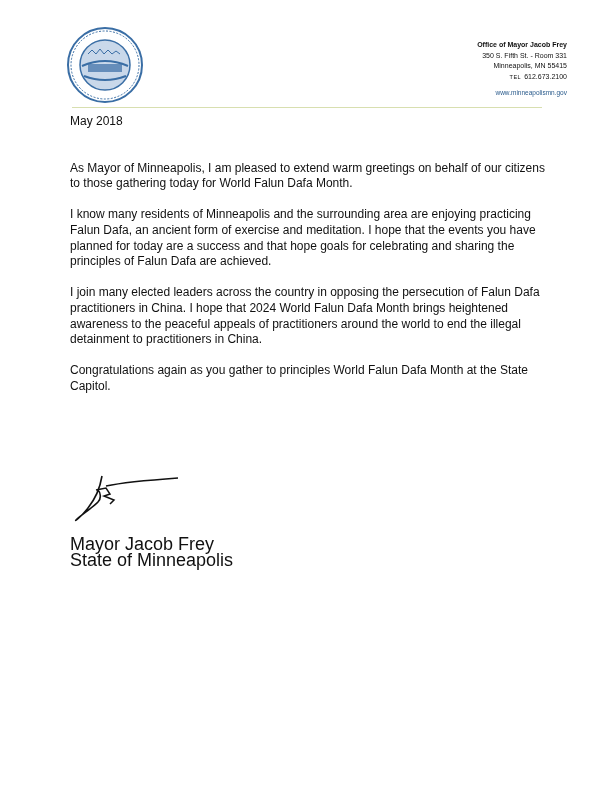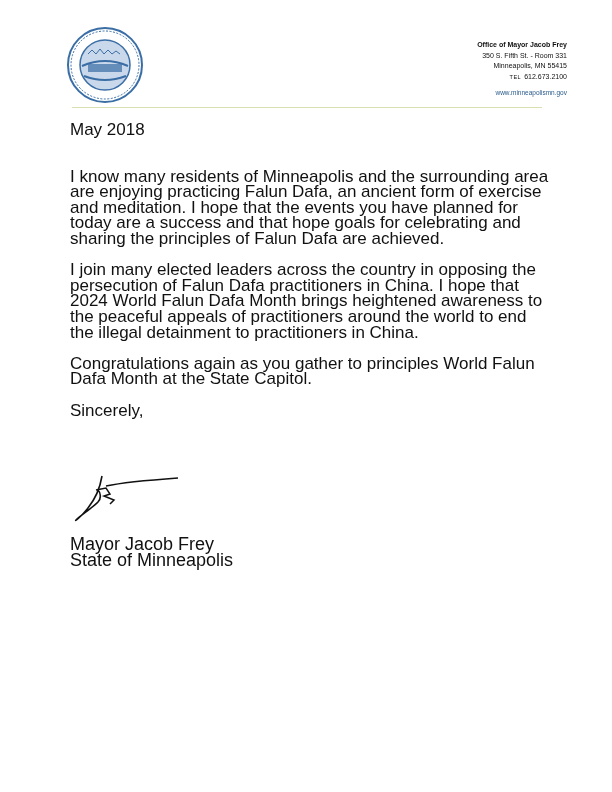--- a/index.html
+++ b/index.html
@@ -3,21 +3,21 @@
 <meta charset="utf-8">
 <style>
   html, body { margin: 0; padding: 0; background: #ffffff; }
   body { width: 612px; height: 792px; position: relative; overflow: hidden; font-family: "Liberation Sans", sans-serif; color: #111; }
   .seal { position: absolute; left: 66px; top: 26px; width: 78px; height: 78px; }
   .letterhead { position: absolute; right: 45px; top: 40px; text-align: right; font-size: 7px; line-height: 10.5px; color: #111; }
   .letterhead .office { font-weight: bold; }
   .letterhead .tel-label { font-size: 5.5px; letter-spacing: 0.5px; margin-right: 3px; }
   .letterhead .web { color: #2a5b8c; margin-top: 6px; font-size: 6.5px; }
   .divider { position: absolute; left: 72px; top: 107px; width: 470px; height: 1px; background: #d8dfb0; }
-  .body { position: absolute; left: 70px; top: 122px; width: 480px; font-size: 17px; line-height: 15.6px; }
+  .body { position: absolute; left: 70px; top: 114px; width: 480px; font-size: 12px; line-height: 15.6px; }
   .body p { margin: 0 0 15.6px 0; }
   .date { margin-bottom: 31px !important; }
   .sig { position: absolute; left: 70px; top: 468px; width: 110px; height: 60px; }
   .signoff { position: absolute; left: 70px; top: 537px; font-size: 18px; line-height: 15.6px; }
 </style>
 </head>
 <body>
 
 <div class="seal">
   <svg width="78" height="78" viewBox="0 0 78 78">
@@ -36,24 +36,24 @@
   <div>350 S. Fifth St. - Room 331</div>
   <div>Minneapolis, MN 55415</div>
   <div><span class="tel-label">TEL</span><span>612.673.2100</span></div>
   <div class="web">www.minneapolismn.gov</div>
 </div>
 
 <div class="divider"></div>
 
 <div class="body">
   <p class="date">May 2018</p>
+  <p>As Mayor of Minneapolis, I am pleased to extend warm greetings on behalf of our citizens to those gathering today for World Falun Dafa Month.</p>
   <p>I know many residents of Minneapolis and the surrounding area are enjoying practicing Falun Dafa, an ancient form of exercise and meditation. I hope that the events you have planned for today are a success and that hope goals for celebrating and sharing the principles of Falun Dafa are achieved.</p>
   <p>I join many elected leaders across the country in opposing the persecution of Falun Dafa practitioners in China. I hope that 2024 World Falun Dafa Month brings heightened awareness to the peaceful appeals of practitioners around the world to end the illegal detainment to practitioners in China.</p>
   <p>Congratulations again as you gather to principles World Falun Dafa Month at the State Capitol.</p>
-  <p>Sincerely,</p>
 </div>
 
 <div class="sig">
   <svg width="110" height="60" viewBox="0 0 110 60">
     <path d="M32 8 C30 20 26 30 18 40 C12 48 4 54 6 52 C10 48 22 40 28 34 C32 30 30 24 28 22" stroke="#111" stroke-width="1.6" fill="none"></path>
     <path d="M26 22 L36 20 L40 26 L34 28 L44 32 L40 36" stroke="#111" stroke-width="1.5" fill="none"></path>
     <path d="M36 18 C55 14 80 12 108 10" stroke="#111" stroke-width="1.5" fill="none"></path>
   </svg>
 </div>
 

